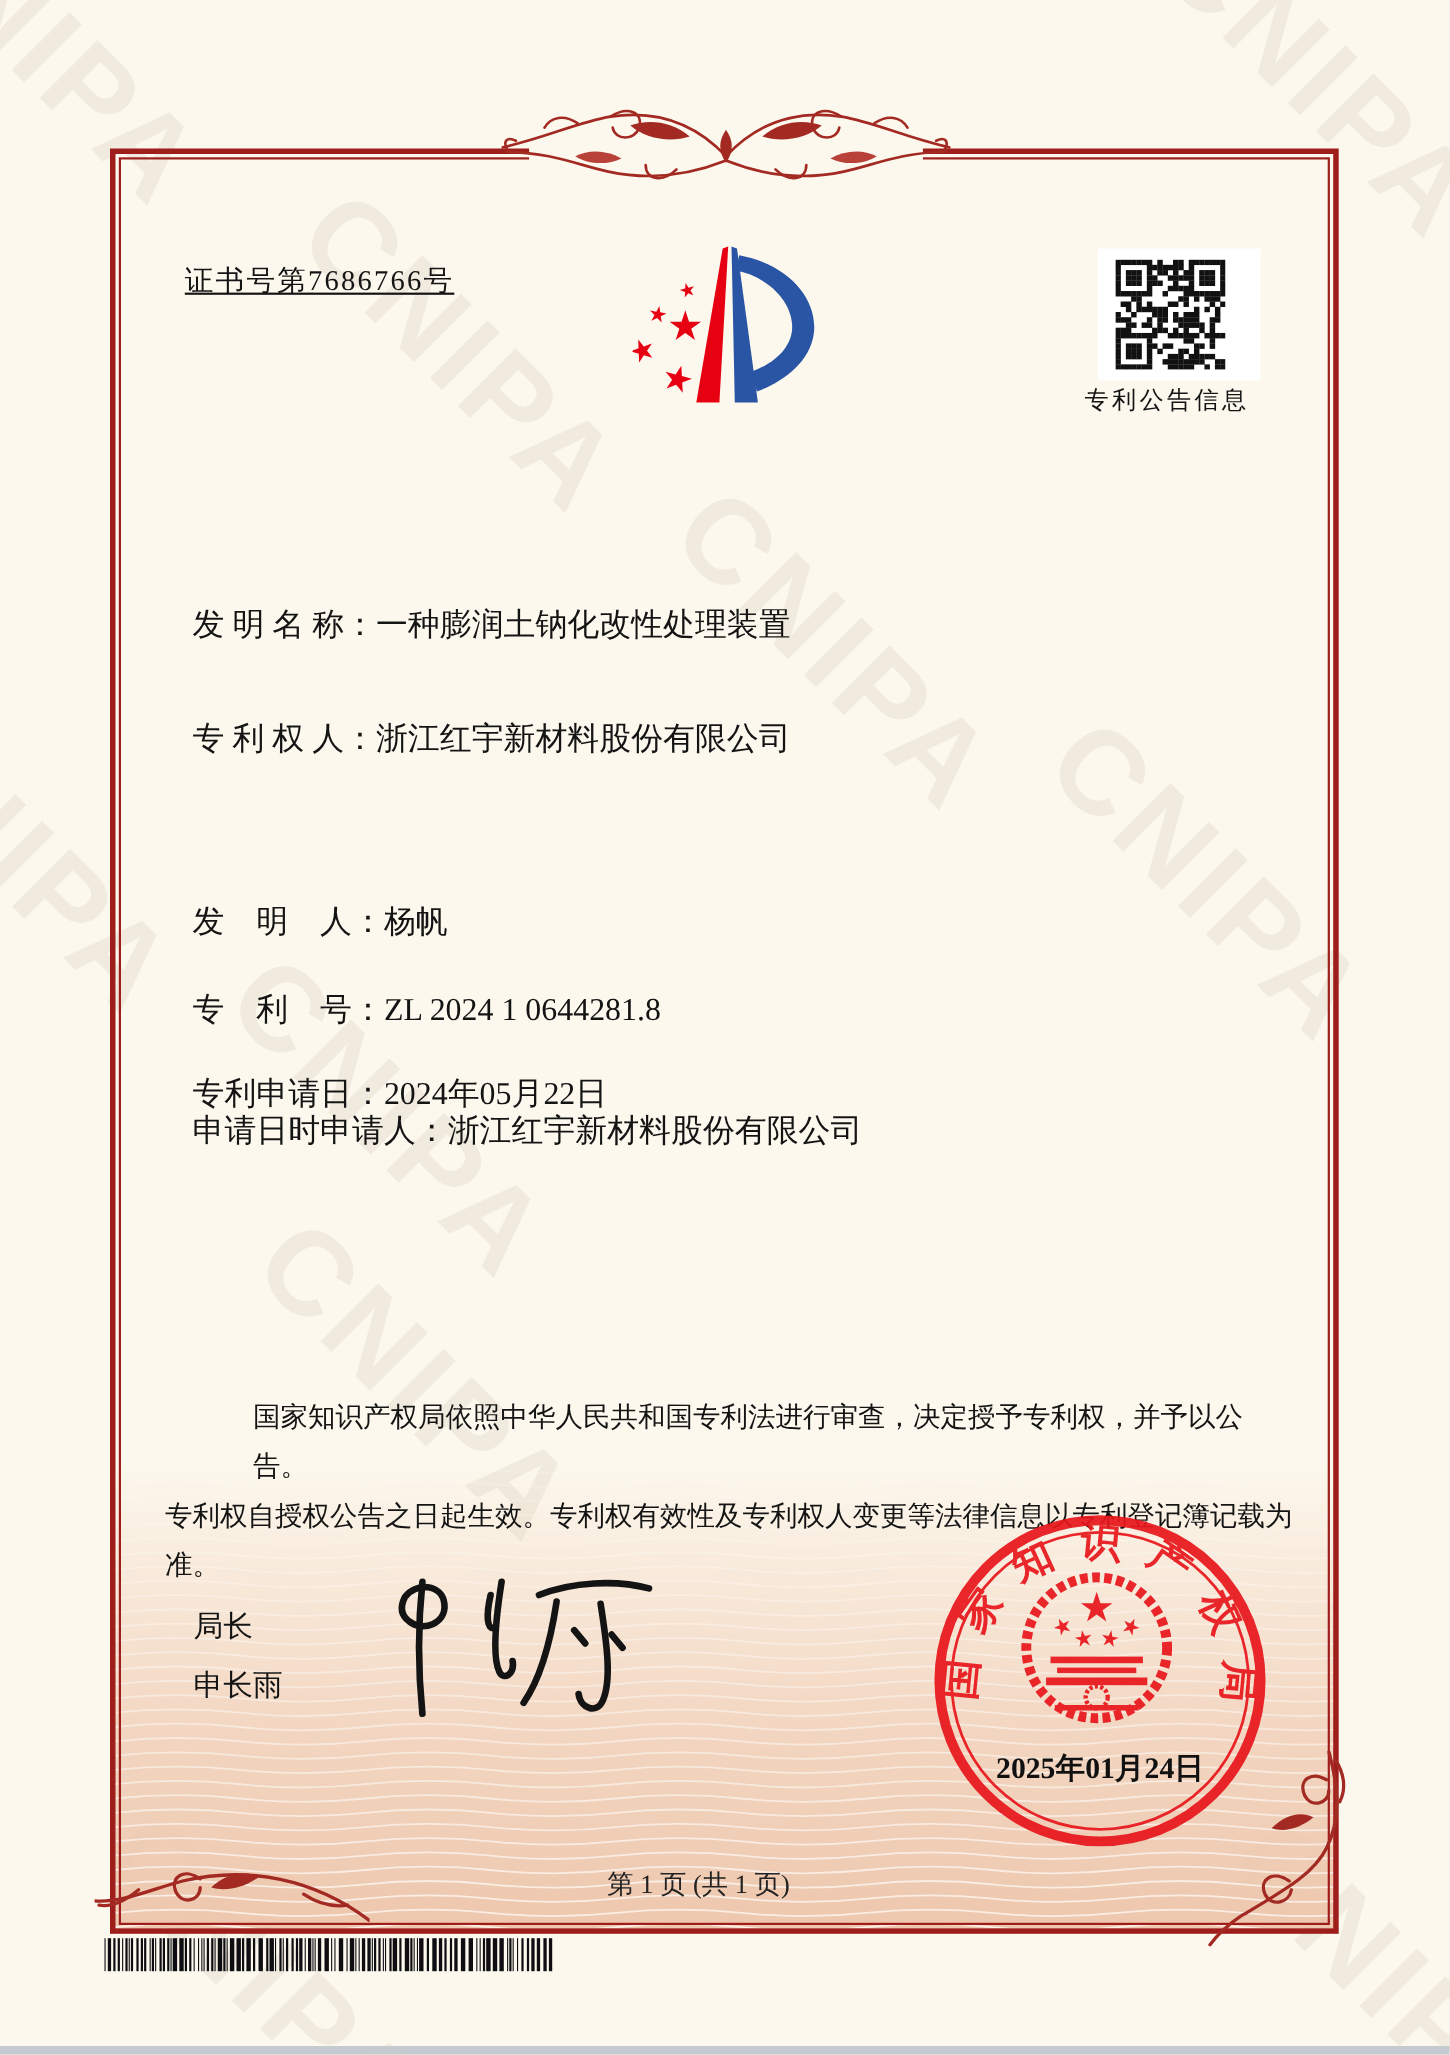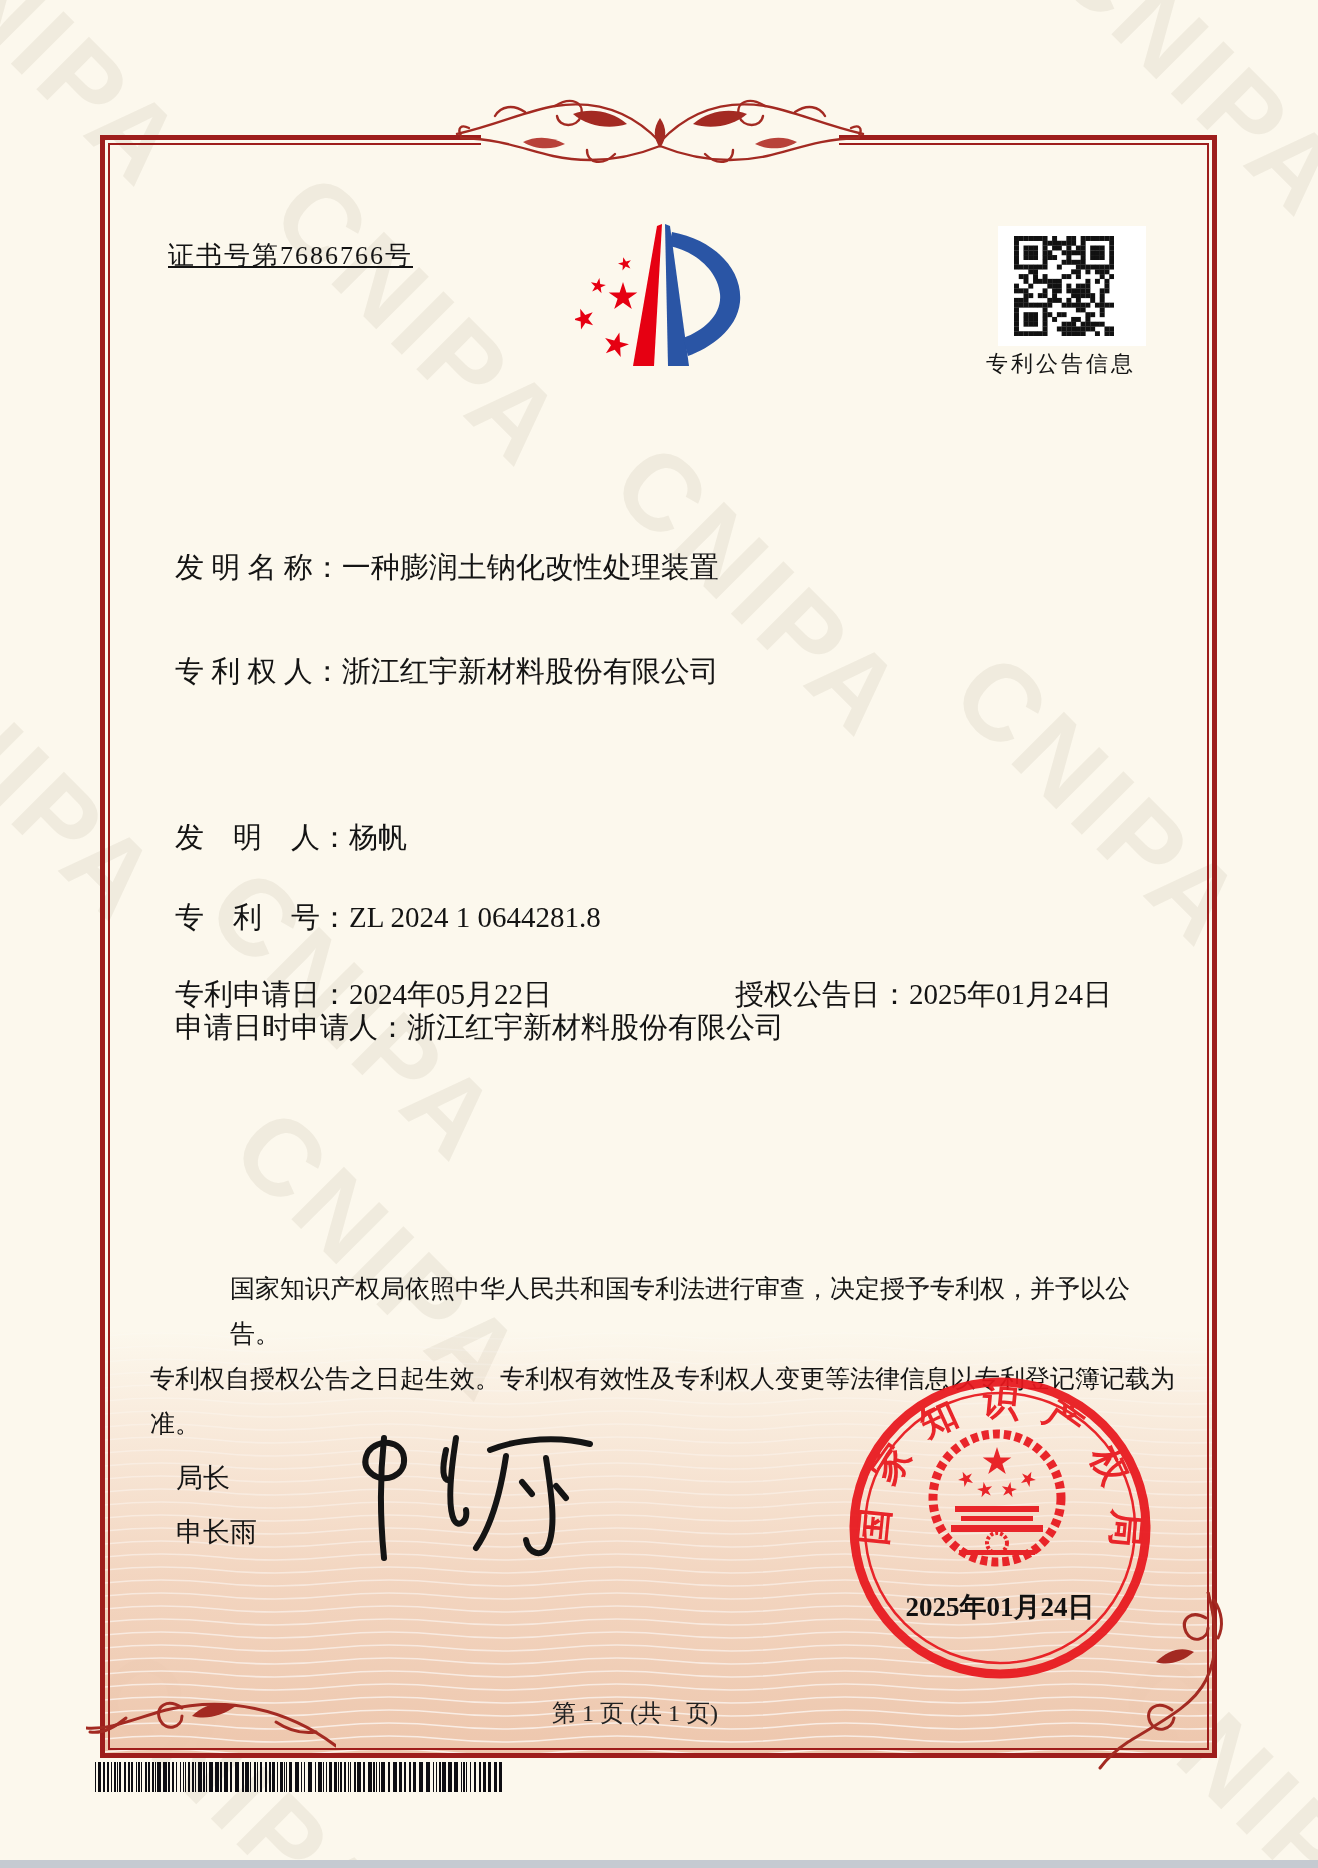--- a/index.html
+++ b/index.html
@@ -401,21 +401,20 @@
       </svg>
   </div>
   <div class="qr-label">专利公告信息</div>
 
 
   <div class="row" style="left:175px;top:548px"><span>发 明 名 称：</span><span>一种膨润土钠化改性处理装置</span></div>
   <div class="row" style="left:175px;top:652px"><span>专 利 权 人：</span><span>浙江红宇新材料股份有限公司</span></div>
   <div class="row" style="left:175px;top:818px"><span>发　明　人：</span><span>杨帆</span></div>
   <div class="row" style="left:175px;top:898px"><span>专　利　号：</span><span>ZL 2024 1 0644281.8</span></div>
   <div class="row" style="left:175px;top:975px"><span>专利申请日：</span><span>2024年05月22日</span></div>
-  <div class="row" style="left:735px;top:975px"><span>授权公告日：</span><span>2025年01月24日</span></div>
   <div class="row" style="left:175px;top:1008px"><span>申请日时申请人：</span><span>浙江红宇新材料股份有限公司</span></div>
 
   <div class="legal">
     <div class="l1">国家知识产权局依照中华人民共和国专利法进行审查，决定授予专利权，并予以公告。</div>
     <div class="l2">专利权自授权公告之日起生效。专利权有效性及专利权人变更等法律信息以专利登记簿记载为准。</div>
   </div>
 
   <div class="director" style="top:1460px">局长</div>
   <div class="director" style="top:1514px">申长雨</div>
 

